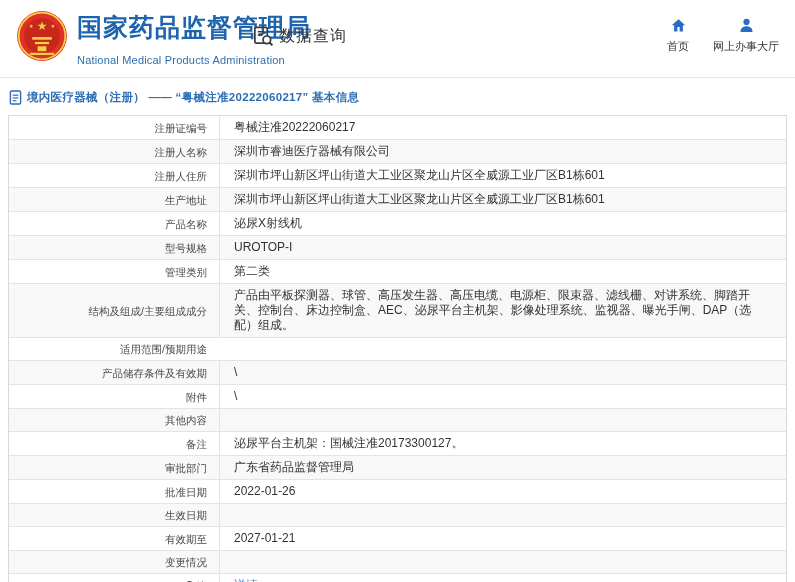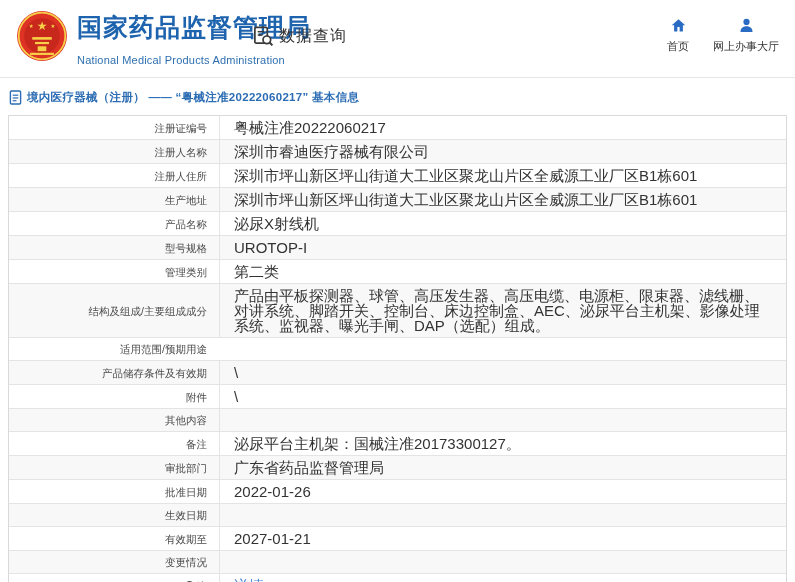--- a/index.html
+++ b/index.html
@@ -64,21 +64,21 @@
     display: flex; align-items: center; justify-content: flex-end;
     padding: 4px 12px 4px 6px;
     font-size: 10.5px; color: #4a4a4a; line-height: 14px;
     text-align: right;
   }
   .t-value {
     flex: 1;
     border-left: 1px solid #e4e4e4;
     display: flex; align-items: center;
     padding: 4px 14px;
-    font-size: 15px; color: #333; line-height: 15px;
+    font-size: 12px; color: #333; line-height: 15px;
     min-height: 22px;
   }
   .t-value span { word-break: break-all; }
   .detail-link { color: #4a87d3; text-decoration: none; cursor: pointer; }
   .note-icon {
     display: inline-block; width: 9px; height: 9px;
     background: #474747; border-radius: 50% 50% 50% 2px;
     margin-right: 3px; flex: none;
   }
 </style>

